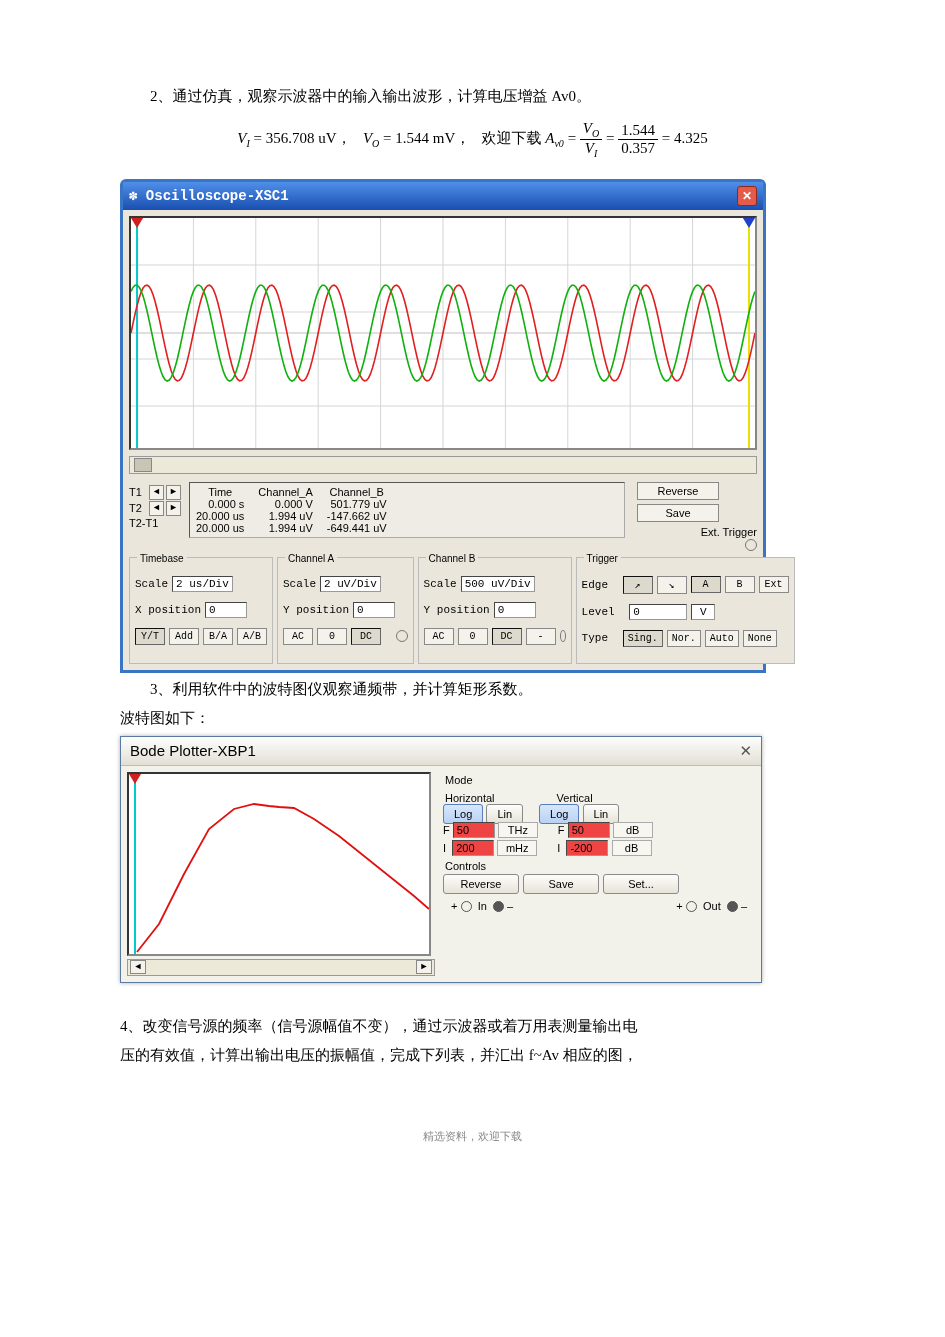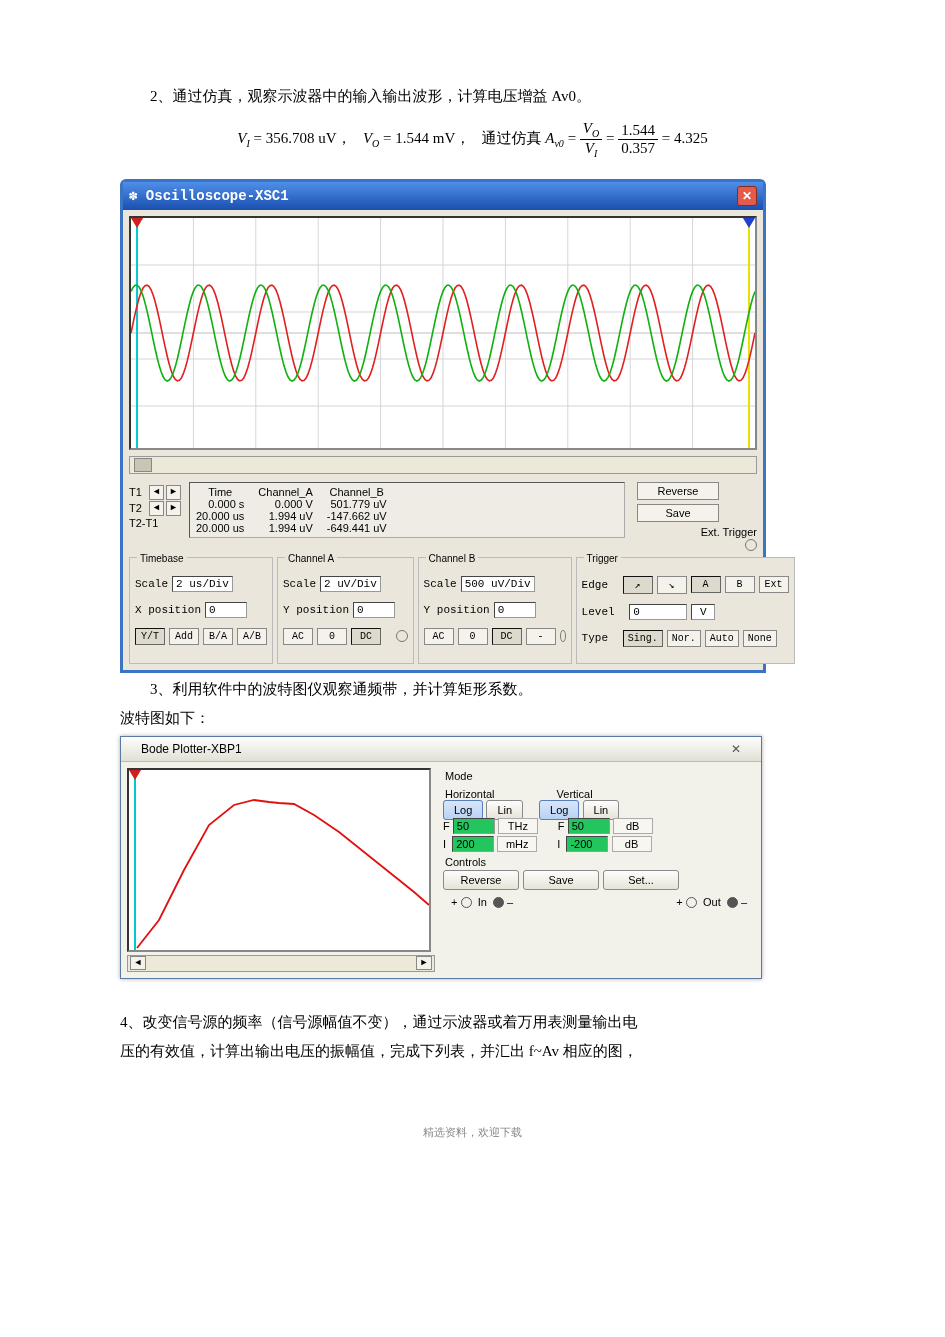--- a/index.html
+++ b/index.html
@@ -67,52 +67,52 @@
   .txtin{ border:1px inset #999; background:#fff; padding:1px 3px; font-size:11px; min-width:52px; display:inline-block;}
   .tinybtn{ border:1px solid #888; background:#f4f2ea; padding:2px 4px; font-size:10px; min-width:20px; text-align:center; display:inline-block;}
   .tinybtn.pressed{ border:1px inset #666; background:#ddd9cc;}
 
   
   .bode-win{
     border:1px solid #5a7aa3; width:640px; margin:4px 0 10px 0;
     background:#f2f1ea; font-family:Tahoma,Arial,sans-serif; font-size:11px;
     box-shadow:0 0 4px #aaa;
   }
-  .bode-title{ background:linear-gradient(#fdfdfc,#e2e0d5); padding:5px 20px; font-size:12px; display:flex; justify-content:space-between; border-bottom:1px solid #bbb;}
+  .bode-title{ background:linear-gradient(#fdfdfc,#e2e0d5); padding:5px 9px; font-size:15px; display:flex; justify-content:space-between; border-bottom:1px solid #bbb;}
   .bode-title .x{ font-family:Arial; color:#555;}
   .bode-body{ display:flex; padding:6px; gap:8px;}
   .bode-screen{ border:2px inset #888; background:#fff; width:300px; height:180px; position:relative;}
   .bode-screen svg{width:100%;height:100%;display:block;}
   .bode-scroll{ margin-top:3px; height:15px; border:1px solid #999; background:#ece9d8; display:flex; justify-content:space-between; align-items:center; padding:0 2px;}
   .bode-scroll .ab{ width:14px;height:12px;border:1px solid #888;background:#f4f2ea;text-align:center;font-size:9px;line-height:11px;}
   .bode-ctrl{ flex:1; }
   .bode-sec-label{ font-size:11px; margin:2px 0 2px 2px;}
   .bode-row{ display:flex; align-items:center; gap:4px; margin:2px 0;}
   .bode-btn{ border:1px solid #8a8a8a; border-radius:3px; background:linear-gradient(#fdfdfc,#e6e3d7); padding:3px 10px; font-size:11px; min-width:54px; text-align:center;}
   .bode-btn.active{ background:linear-gradient(#d7e6fb,#b9d2f3); border-color:#5a7dbb;}
   .bode-col{ display:inline-block; vertical-align:top;}
-  .bode-field{ border:1px inset #999; background:#22c55e; padding:1px 3px; font-size:11px; width:34px; display:inline-block; text-align:left;}
+  .bode-field{ border:1px inset #999; background:#ef4444; padding:1px 3px; font-size:11px; width:34px; display:inline-block; text-align:left;}
   .bode-unit{ border:1px solid #aaa; background:#f7f6f0; padding:1px 4px; font-size:11px; width:30px; display:inline-block; text-align:center;}
   .io-row{ display:flex; justify-content:space-between; padding:0 8px; font-size:11px;}
   .io-row .dot-open{ display:inline-block;width:9px;height:9px;border:1px solid #555;border-radius:50%;vertical-align:middle;}
   .io-row .dot-fill{ display:inline-block;width:9px;height:9px;border:1px solid #555;background:#555;border-radius:50%;vertical-align:middle;}
 
   .footer{ text-align:center; font-size:11px; color:#888; margin-top:60px;}
 </style>
 </head>
 <body>
 
 
 
 
 <div class="para indent">2、通过仿真，观察示波器中的输入输出波形，计算电压增益 Av0。</div>
 <div class="formula">
   <span>V</span><span class="sub">I</span><span class="upright"> = 356.708 uV，</span>&nbsp;&nbsp;
   <span>V</span><span class="sub">O</span><span class="upright"> = 1.544 mV，</span>&nbsp;&nbsp;
-  <span class="upright">通过仿真 </span><span>A</span><span class="sub">v0</span>
+  <span class="upright">欢迎下载 </span><span>A</span><span class="sub">v0</span>
   <span class="upright"> = </span>
   <span class="frac"><span class="num"><span>V</span><span class="sub">O</span></span><span class="den"><span>V</span><span class="sub">I</span></span></span>
   <span class="upright"> = </span>
   <span class="frac"><span class="num upright">1.544</span><span class="den upright">0.357</span></span>
   <span class="upright"> = 4.325</span>
 </div>
 
 
 <div class="osc-win">
   <div class="titlebar">

